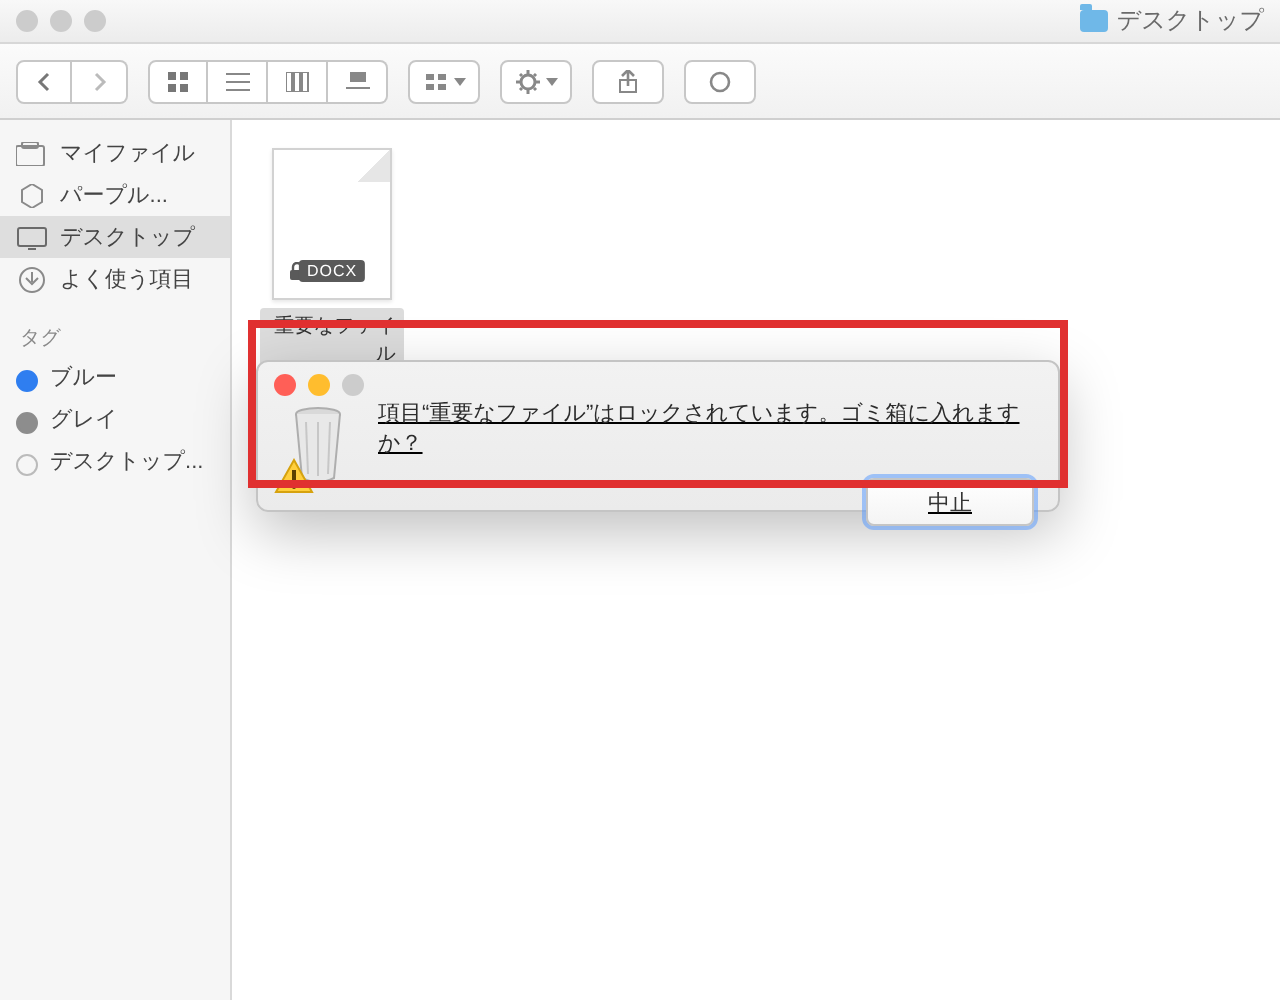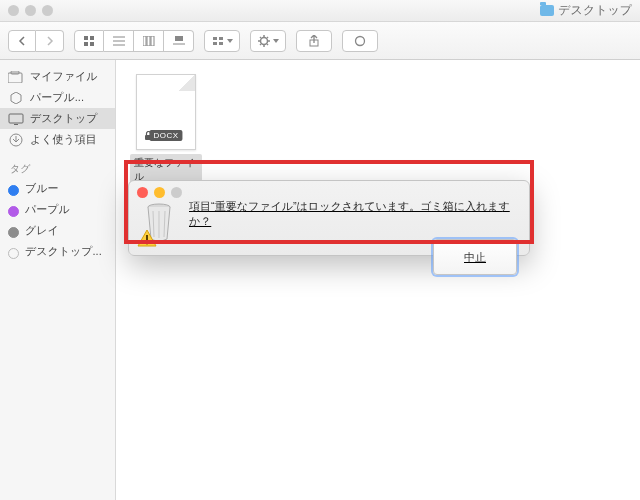--- a/index.html
+++ b/index.html
@@ -32,41 +32,41 @@
   .sidebar { width:116px; background:#f6f6f6; border-right:1px solid #d9d9d9; padding-top:6px; font-size:11px; }
   .sb-head { color:#8a8a8a; font-size:10px; padding:4px 10px 2px; }
   .sb-item { display:flex; align-items:flex-end; gap:6px; padding:3px 8px; color:#444; cursor:default; }
   .sb-item.sel { background:#dedede; }
   .sb-ico { width:16px; height:14px; display:flex; align-items:center; justify-content:center; color:#7d7d7d; }
   .tag-dot { width:11px; height:11px; border-radius:50%; border:1px solid #bbb; }
 
   .content { flex:1; background:#fff; padding:14px; position:relative; }
 
   
-  .file { width:72px; text-align:left; }
+  .file { width:72px; text-align:right; }
   .doc { width:60px; height:76px; margin:0 auto 4px; background:#fff; border:1px solid #d2d2d2; position:relative; box-shadow:0 1px 2px rgba(0,0,0,0.1); }
   .doc::before { content:""; position:absolute; top:0; right:0; width:16px; height:16px; background:linear-gradient(135deg,#fff 50%,#e6e6e6 50%); }
   .doc-label { position:absolute; bottom:8px; left:50%; transform:translateX(-50%); background:#5a5a5a; color:#fff; font-size:8px; padding:1px 4px; border-radius:2px; letter-spacing:0.5px; }
   .lock-mini { position:absolute; bottom:9px; left:7px; width:9px; height:9px; }
   .file-name { font-size:10px; background:#dcdcdc; padding:2px 4px; border-radius:2px; display:inline-block; color:#333; }
 
   
   .highlight { position:absolute; left:124px; top:160px; width:410px; height:84px; border:4px solid #e03030; z-index:5; pointer-events:none; }
 
   .dialog { position:absolute; left:128px; top:180px; width:402px; height:76px; background:linear-gradient(#f2f2f2,#ebebeb); border:1px solid #c4c4c4; border-radius:6px; box-shadow:0 10px 30px rgba(0,0,0,0.25); z-index:4;text-decoration:underline; }
   .dialog .traffic { position:absolute; top:6px; left:8px; }
   .dialog .tl.r { background:#ff5f57; } .dialog .tl.y { background:#ffbd2e; } .dialog .tl.g { background:#ccc; }
   .dlg-body { display:flex; padding:10px 12px 8px 10px; gap:10px; height:100%; }
   .trash-ico { width:40px; height:48px; margin-top:6px; position:relative; }
   .trash-svg { width:40px; height:48px; }
   .warn { position:absolute; bottom:-2px; left:-2px; width:20px; height:18px; }
   .dlg-text { flex:1; }
   .dlg-msg { font-size:11px; color:#2b2b2b; margin-top:8px; margin-bottom:10px; }
   .dlg-btns { display:flex; gap:10px; justify-content:flex-end; }
-  .mac-btn { min-width:84px; height:36px; border:1px solid #c5c5c5; border-radius:4px; background:linear-gradient(#fff,#f4f4f4); font-size:11px; color:#333; box-shadow:0 1px 0 rgba(0,0,0,0.05); cursor:default; }
+  .mac-btn { min-width:84px; height:24px; border:1px solid #c5c5c5; border-radius:4px; background:linear-gradient(#fff,#f4f4f4); font-size:11px; color:#333; box-shadow:0 1px 0 rgba(0,0,0,0.05); cursor:default; }
   .mac-btn.primary { box-shadow:0 0 0 2px rgba(80,150,255,0.5); }
 
   svg { display:block; }
 </style>
 </head>
 <body>
 
 <div class="titlebar">
   <div class="traffic">
     <div class="tl"></div>
@@ -196,24 +196,20 @@
         </span>
       <span>よく使う項目</span>
     </div>
 
     <div class="sb-head" style="margin-top:8px">タグ</div>
     <div class="sb-item">
       <span class="tag-dot" style="background:#2f7ef0;border-color:#2f7ef0"></span>
       <span>ブルー</span>
     </div>
     <div class="sb-item">
-      <span class="tag-dot" style="background:#b25be8;border-color:#b25be8"></span>
-      <span>パープル</span>
-    </div>
-    <div class="sb-item">
       <span class="tag-dot" style="background:#8d8d8d;border-color:#8d8d8d"></span>
       <span>グレイ</span>
     </div>
     <div class="sb-item">
       <span class="tag-dot"></span>
       <span>デスクトップ...</span>
     </div>
   </div>
 
   <div class="content">

